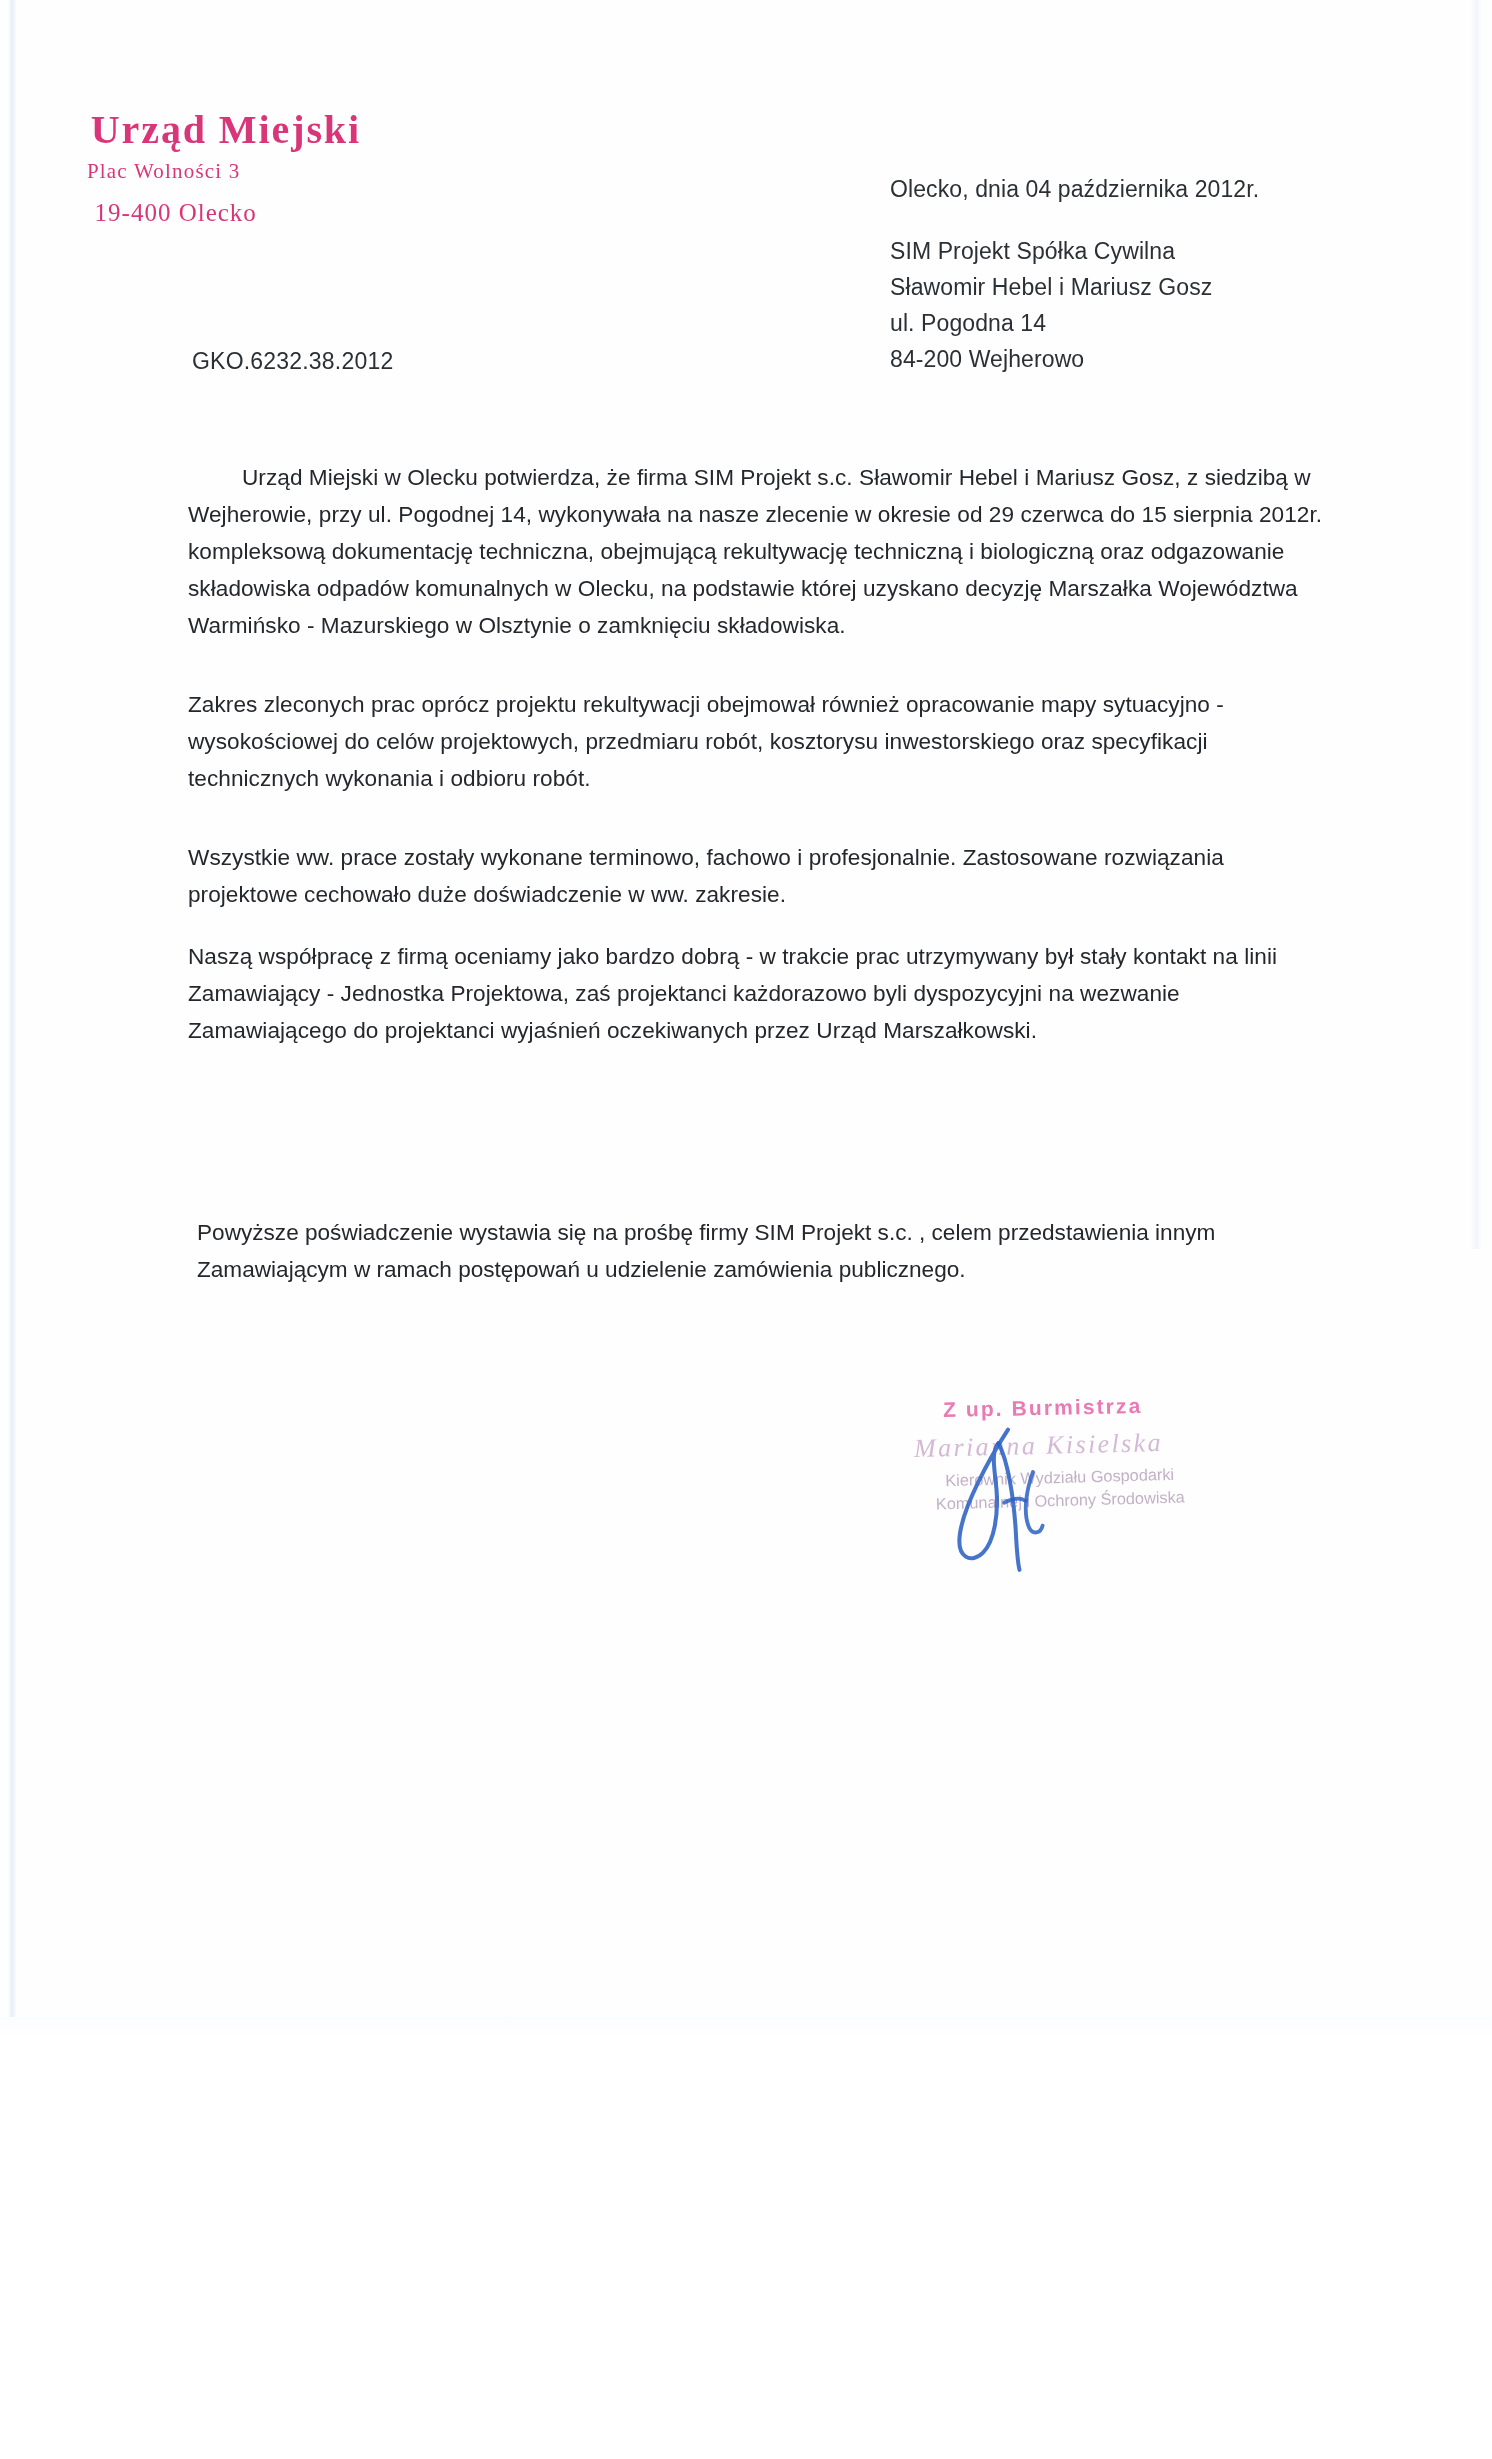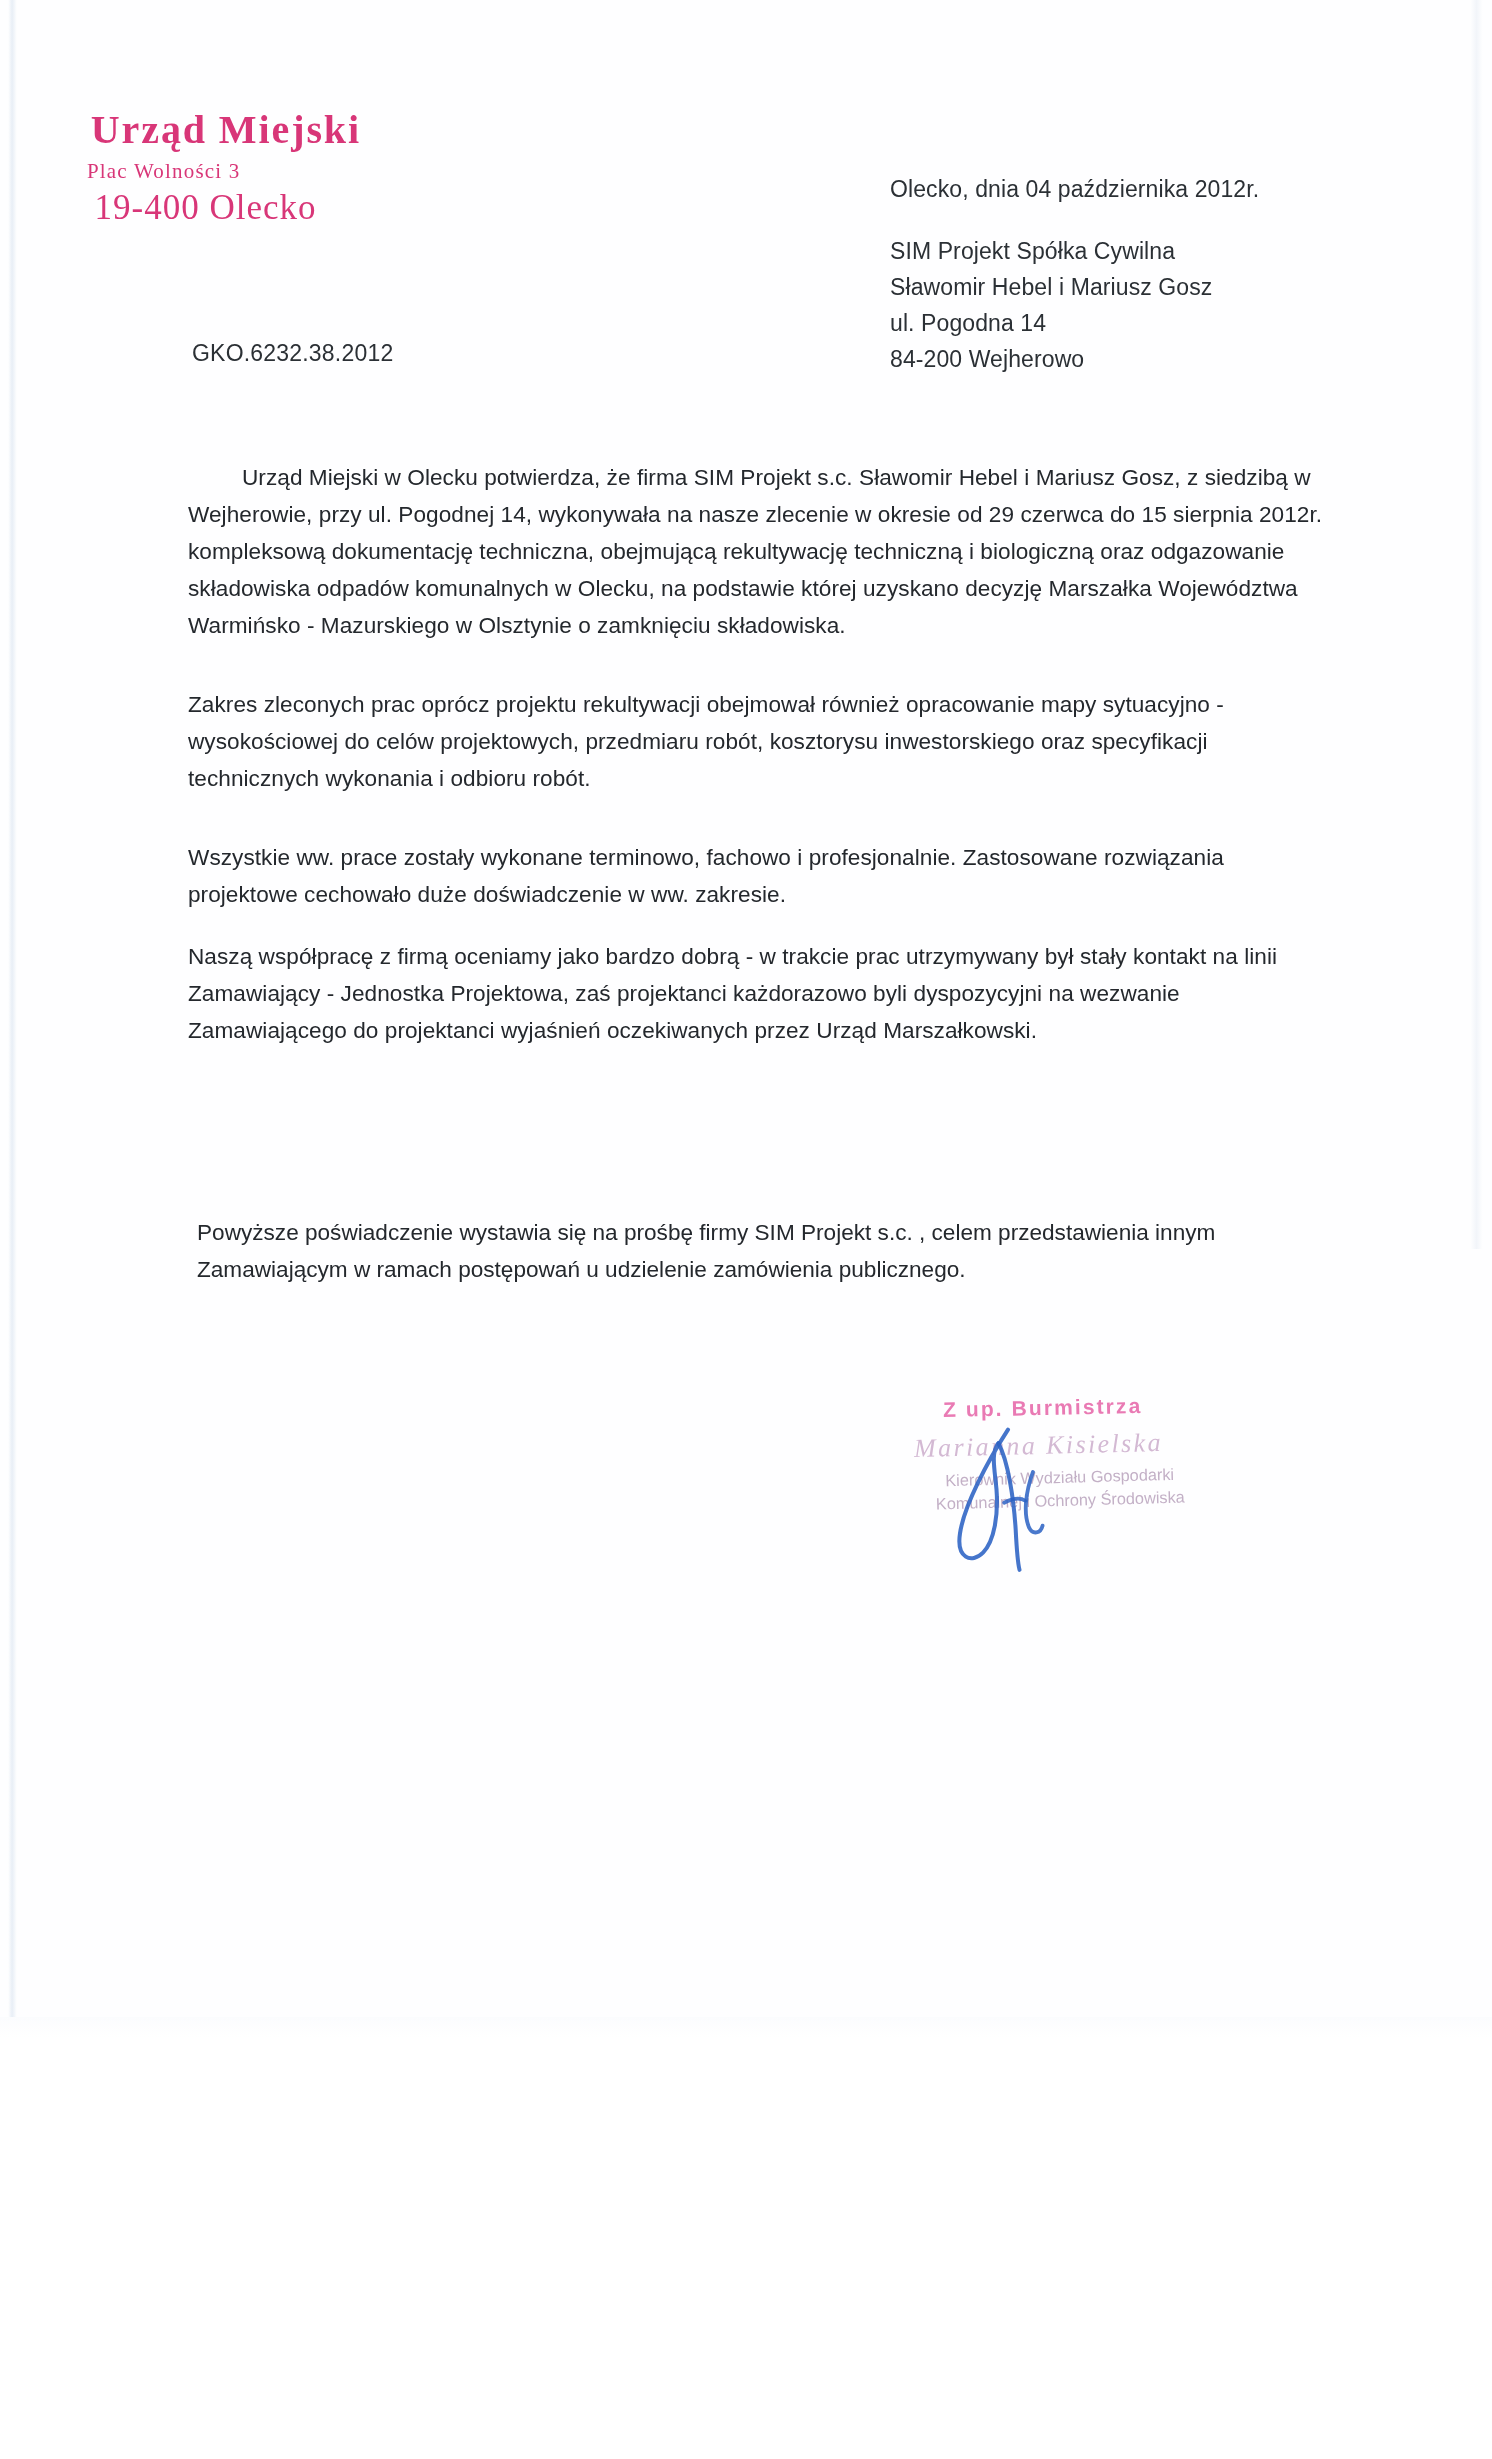--- a/index.html
+++ b/index.html
@@ -73,31 +73,31 @@
     letter-spacing: 1.9px;
     padding-left: 5.8px;
   }
   .office-stamp .line2 {
     font-size: 21px;
     letter-spacing: 1.2px;
     padding-left: 1.9px;
     margin-top: 1.9px;
   }
   .office-stamp .line3 {
-    font-size: 35px;
+    font-size: 25px;
     letter-spacing: 1px;
     padding-left: 9.6px;
-    margin-top: 0;
+    margin-top: 12px;
   }
 
   
   .ref-number {
     position: absolute;
     left: 192px;
-    top: 340px;
+    top: 348px;
     font-size: 23px;
     color: #2b3035;
     letter-spacing: 0.2px;
   }
 
   
   .doc-date {
     position: absolute;
     left: 890px;
     top: 176px;

